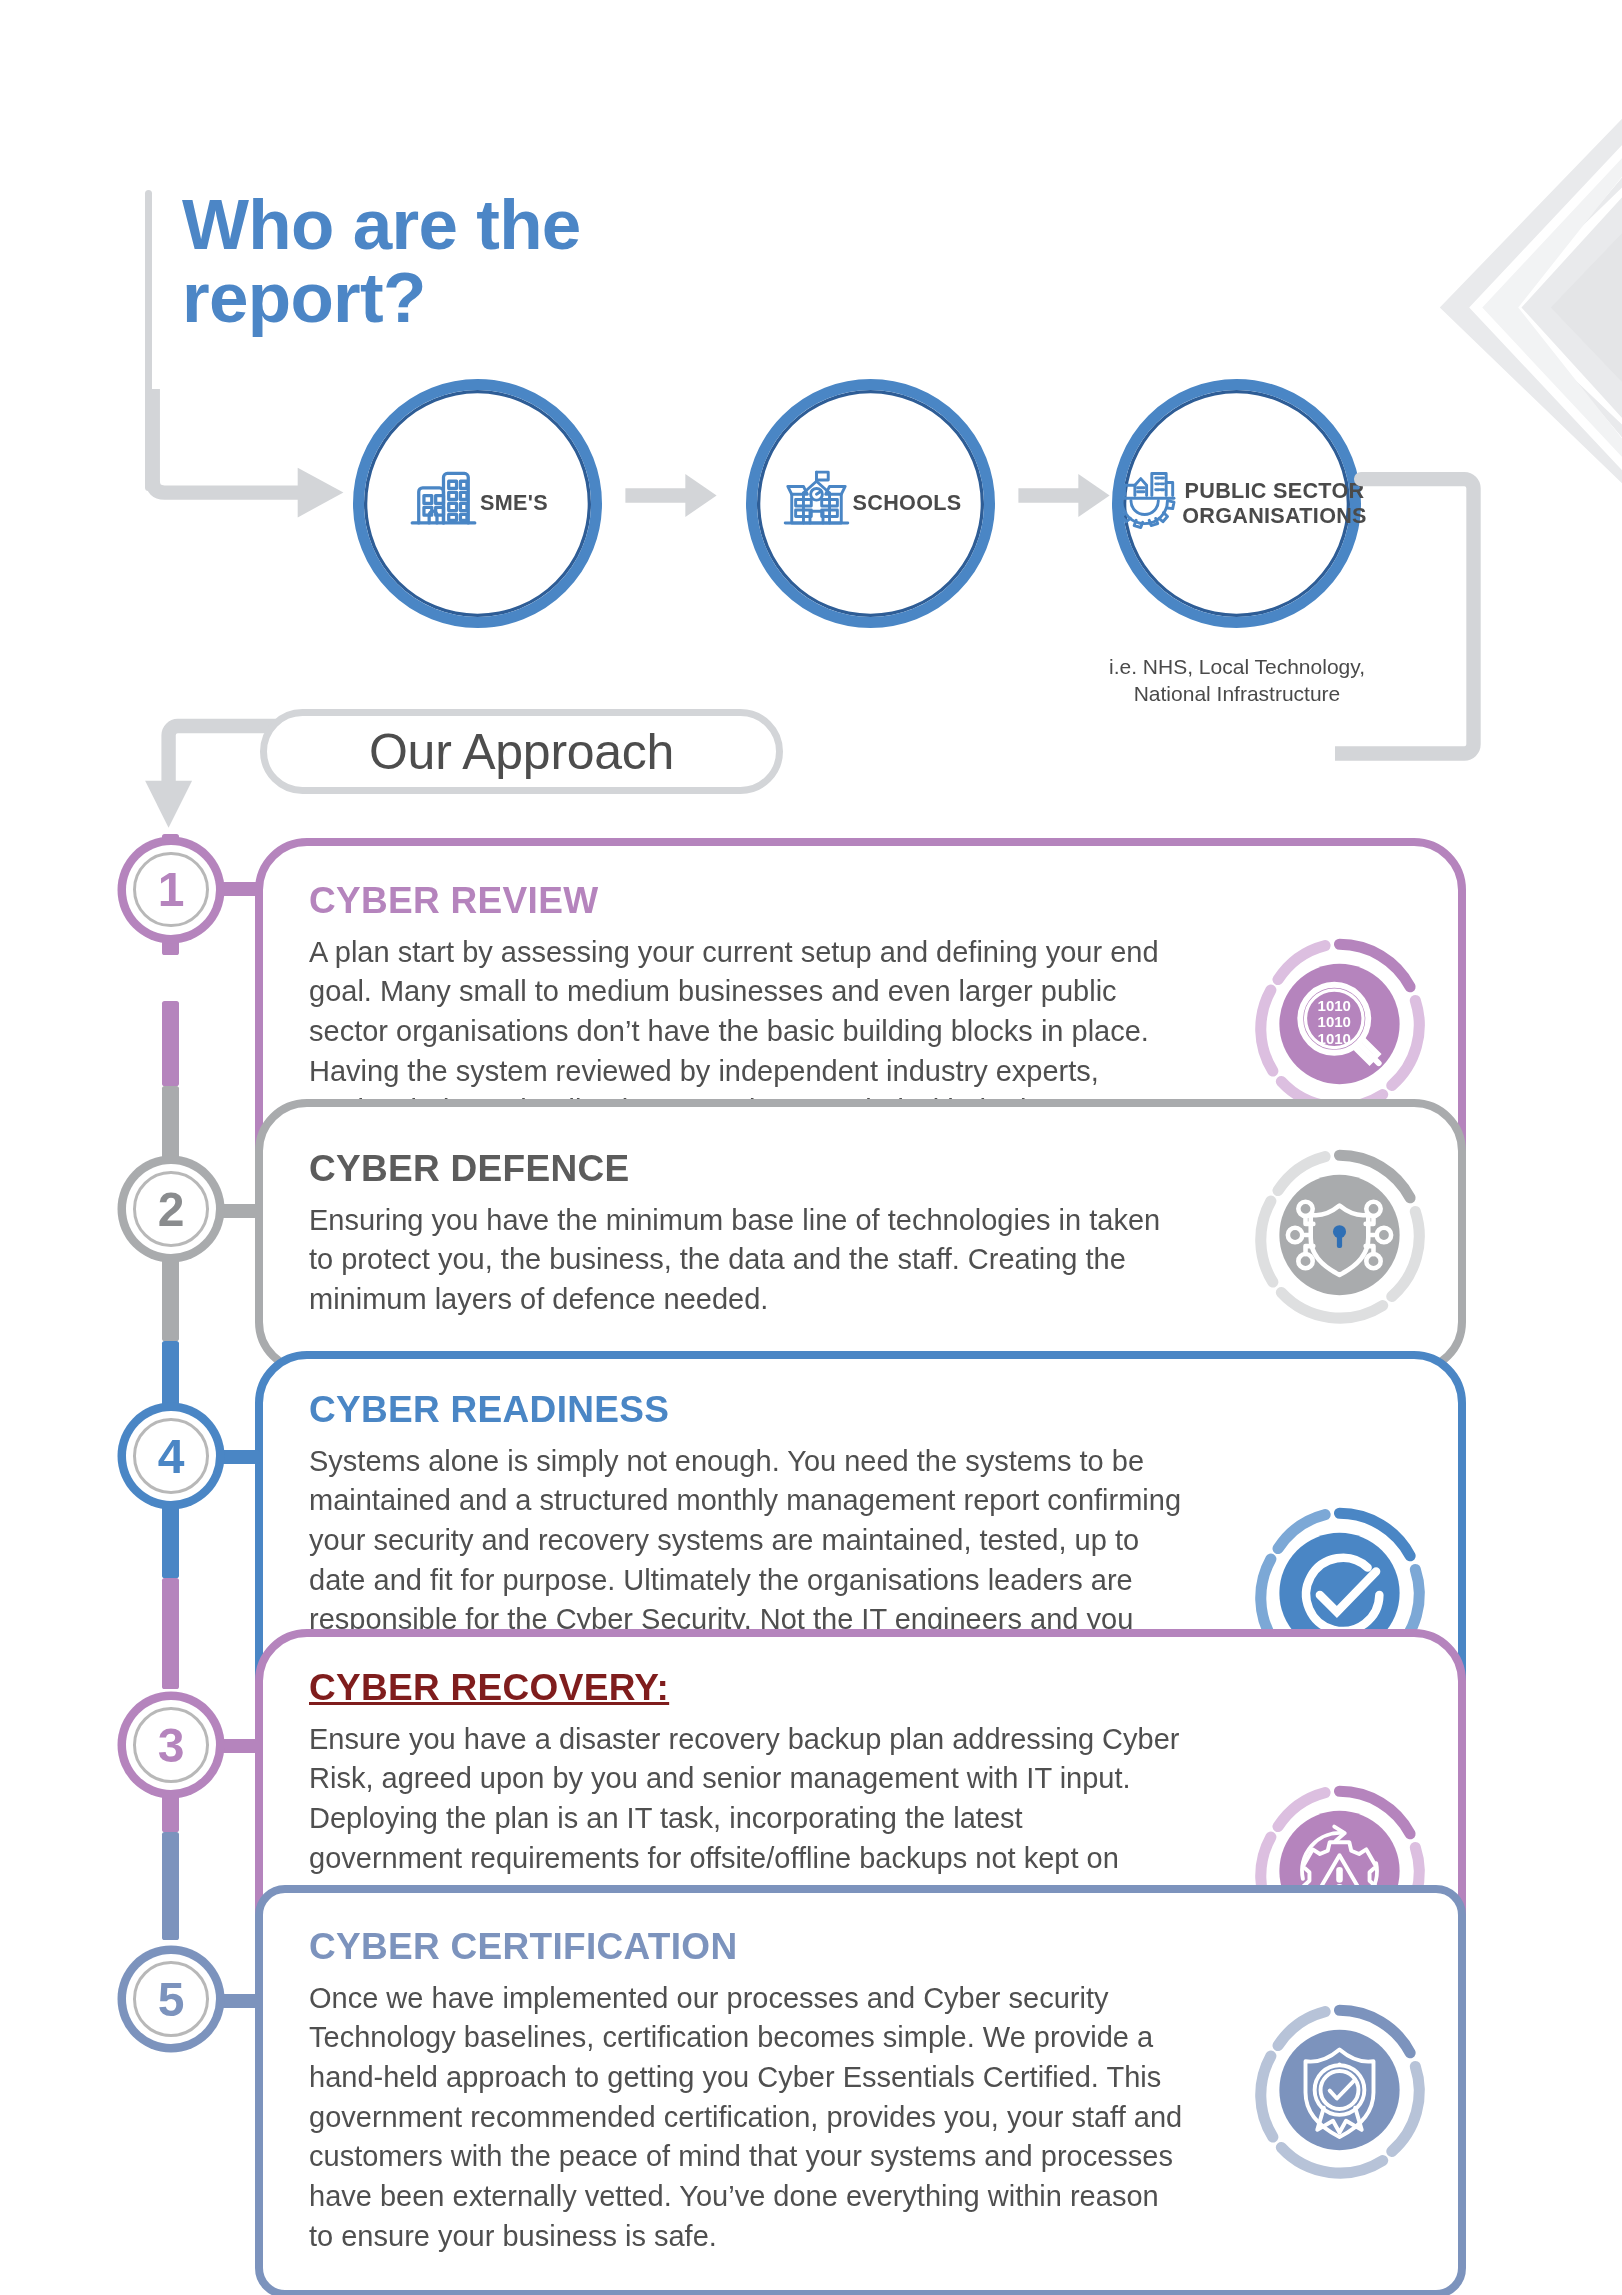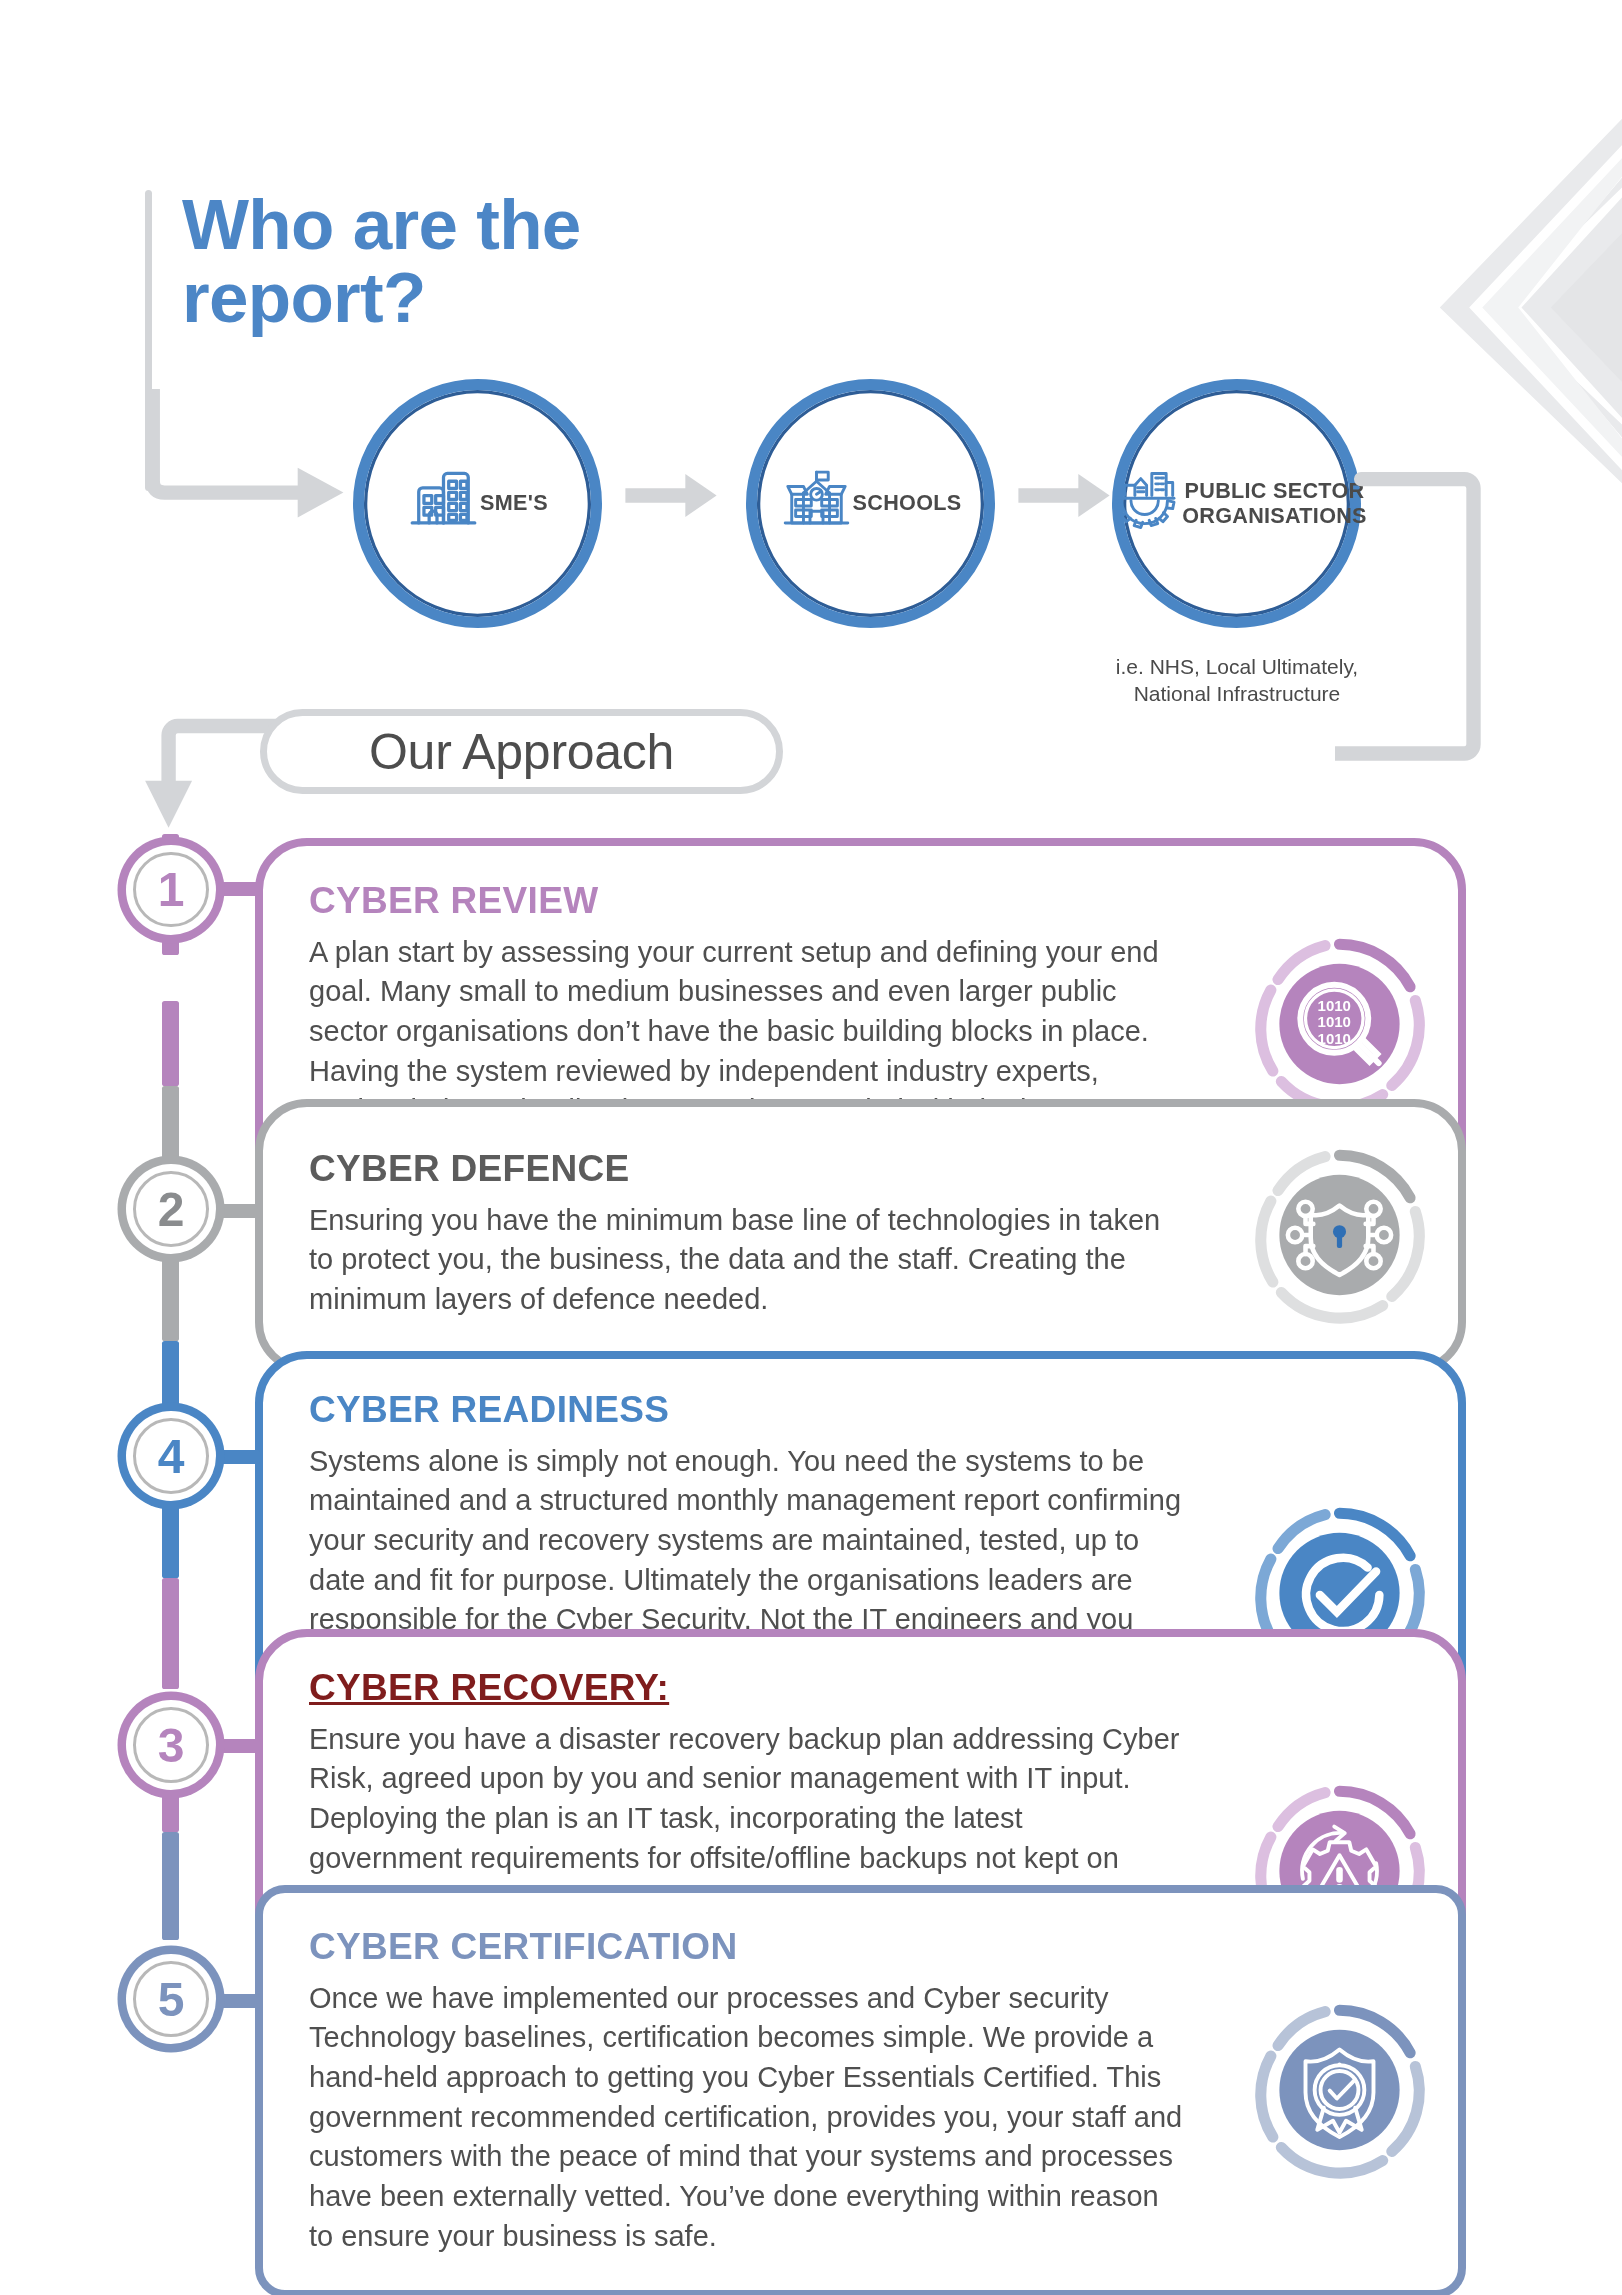--- a/index.html
+++ b/index.html
@@ -207,21 +207,21 @@
         </svg>
       </span>
       <span class="lbl">
         <span>PUBLIC SECTOR</span><br>
         <span>ORGANISATIONS</span>
       </span>
     </div>
   </div>
 
   <div class="note-under">
-    <div>i.e. NHS, Local Ultimately,</div>
+    <div>i.e. NHS, Local Technology,</div>
     <div>National Infrastructure</div>
   </div>
 
   <div class="right-connector">
     <svg width="196" height="327" viewBox="0 0 300 500">
       <path d="M40 32 H198 a14 14 0 0 1 14 14 V438 a14 14 0 0 1 -14 14 H0" stroke="#d3d5d8" stroke-width="22" fill="none" stroke-linecap="round"></path>
     </svg>
   </div>
 
   <div class="approach-connector">

